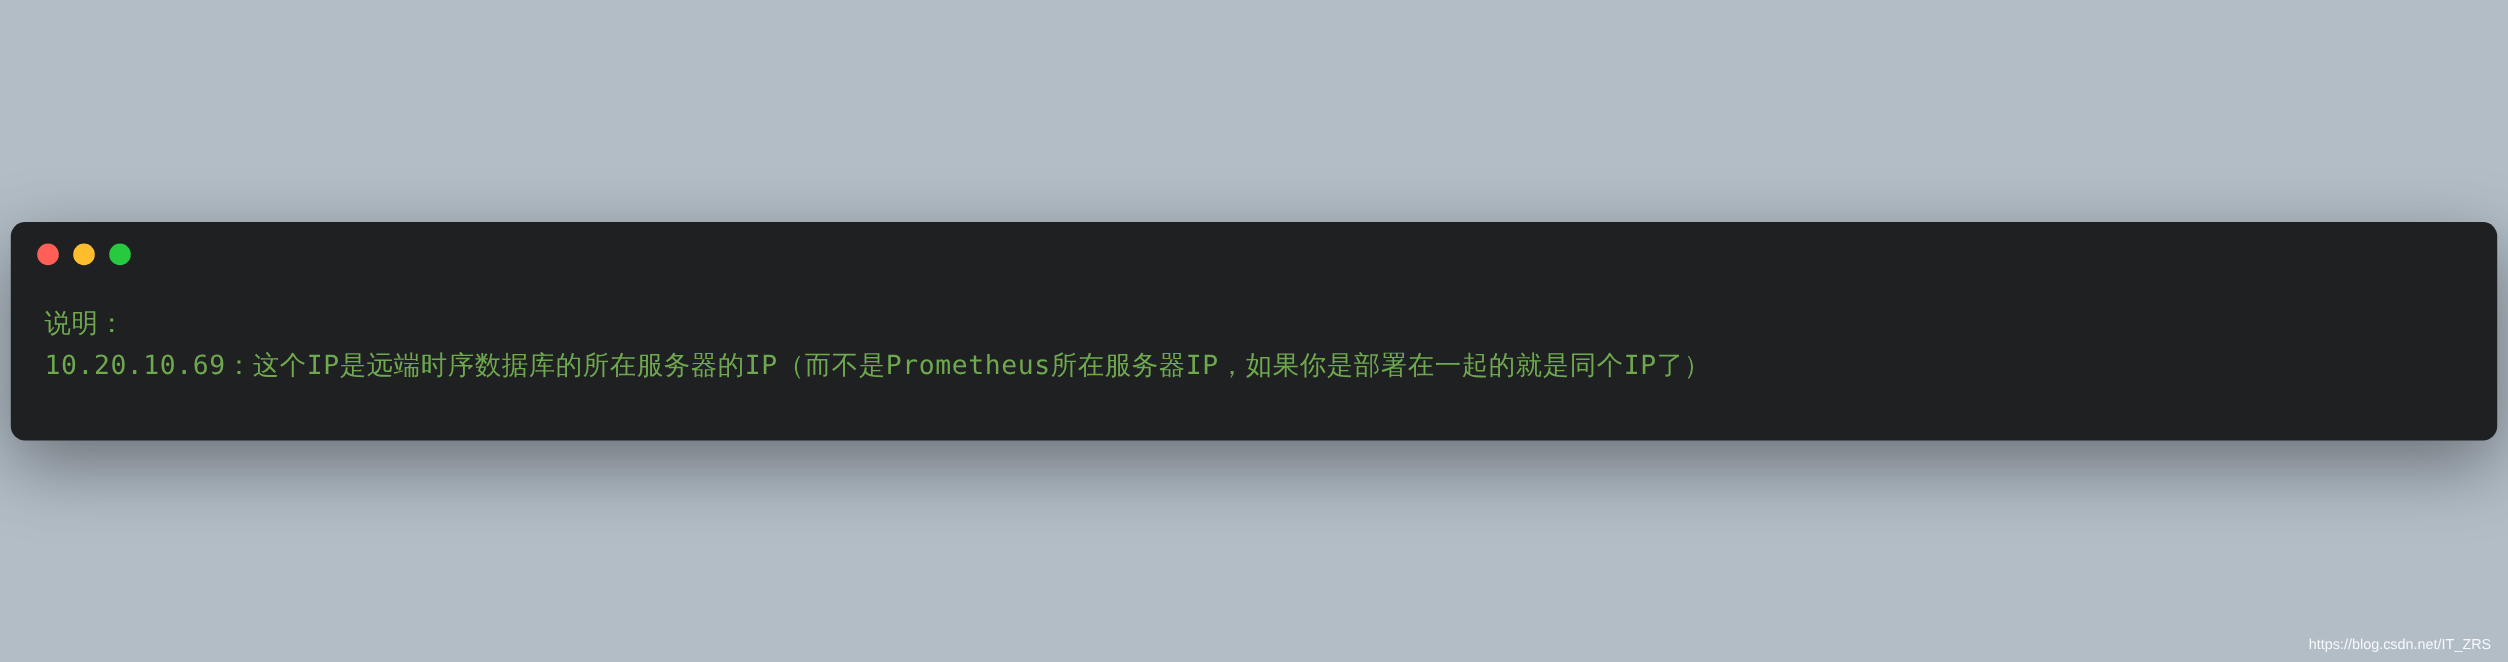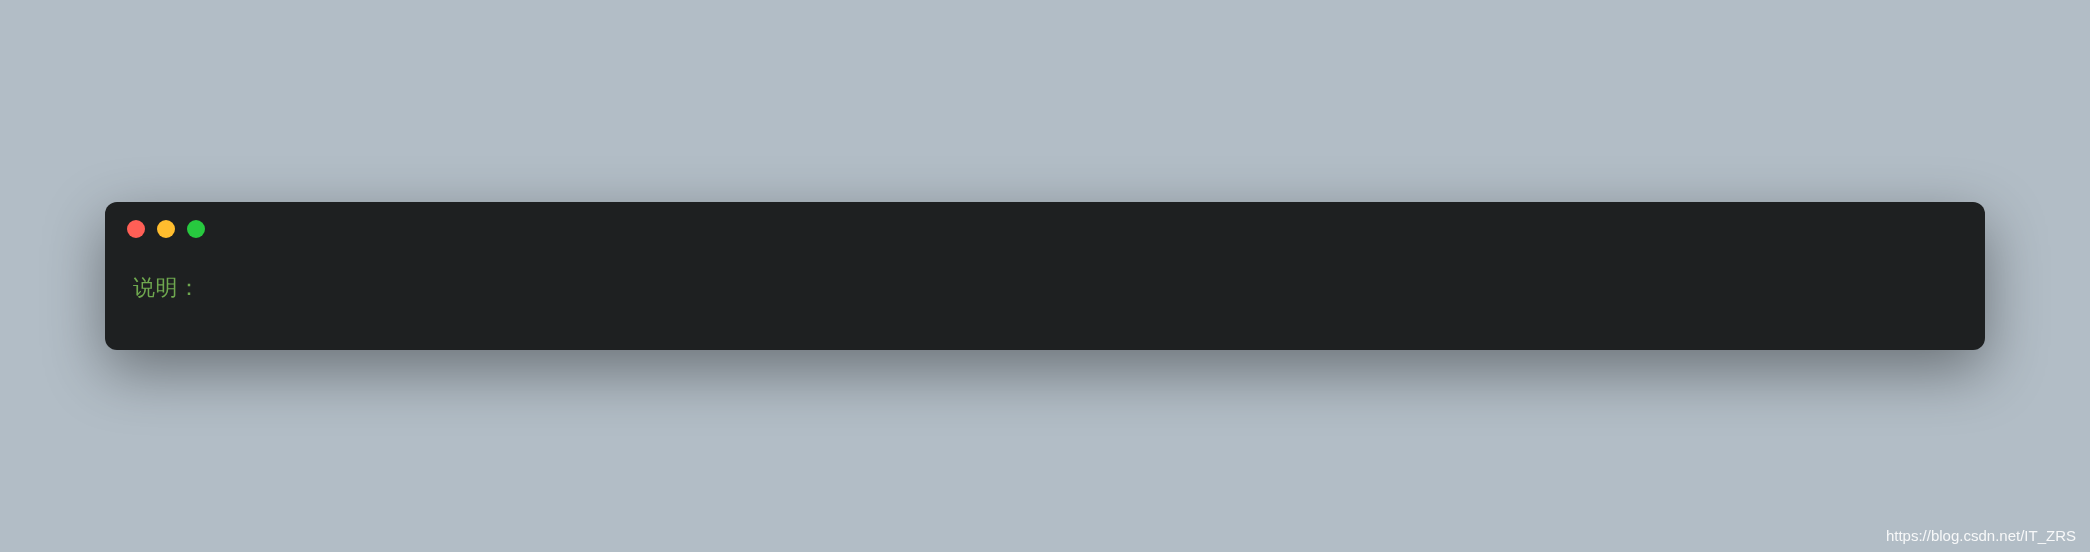--- a/index.html
+++ b/index.html
@@ -11,21 +11,21 @@
       background-color: #b2bdc6;
       width: 2090px;
       height: 552px;
       display: flex;
       align-items: center;
       justify-content: center;
       font-family: "Menlo", "Consolas", "Monaco", monospace;
       position: relative;
     }
     .terminal-window {
-      width: 1880px;
+      width: 2072px;
       background-color: #1e2021;
       border-radius: 12px;
       box-shadow: 0 20px 60px rgba(0,0,0,0.4);
       overflow: hidden;
     }
     .titlebar {
       padding: 18px 22px 8px 22px;
       display: flex;
       gap: 12px;
       align-items: center;
@@ -44,30 +44,30 @@
       font-size: 22px;
       line-height: 1.6;
       white-space: pre;
       letter-spacing: 0.5px;
     }
     .watermark {
       position: absolute;
       bottom: 8px;
       right: 14px;
       color: #ffffff;
-      font-size: 15px;
+      font-size: 12px;
       font-family: Arial, sans-serif;
       opacity: 0.9;
     }
   </style>
 </head>
 <body>
 
 <div class="terminal-window">
   <div class="titlebar">
     <div class="traffic-light red"></div>
     <div class="traffic-light yellow"></div>
     <div class="traffic-light green"></div>
   </div>
-  <div class="content"><div>说明：</div></div>
+  <div class="content"><div>说明：</div><div>10.20.10.69：这个IP是远端时序数据库的所在服务器的IP（而不是Prometheus所在服务器IP，如果你是部署在一起的就是同个IP了）</div></div>
 </div>
 
 <div class="watermark">https://blog.csdn.net/IT_ZRS</div>
 
 </body></html>

